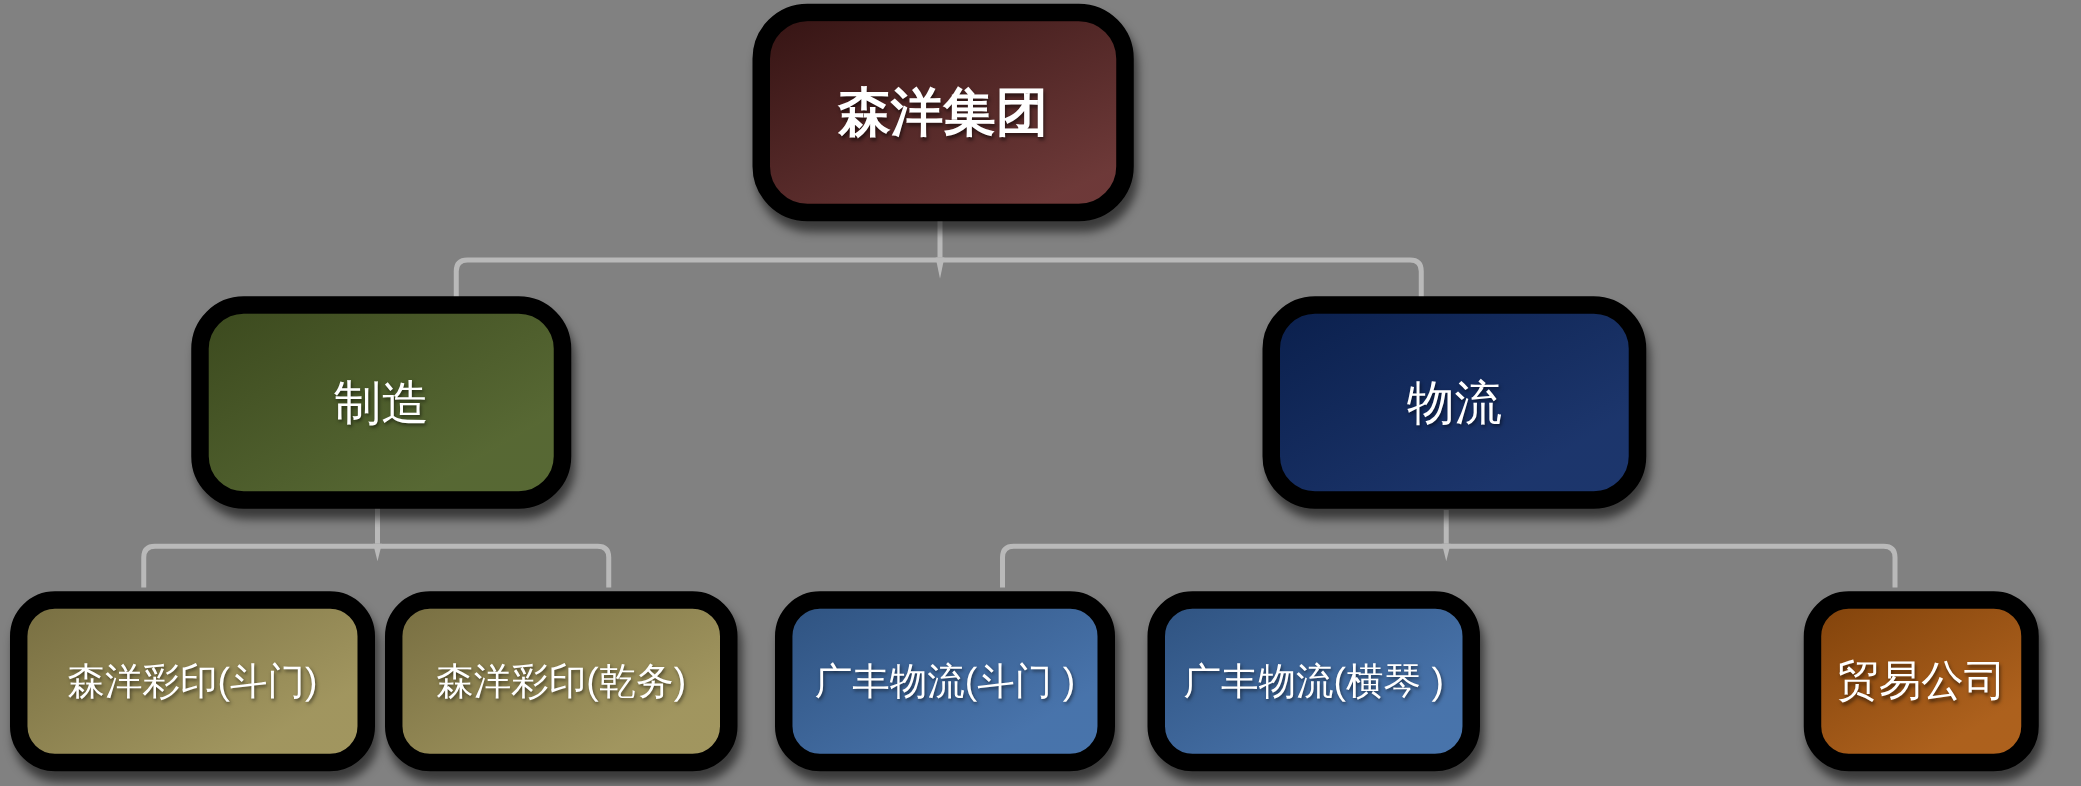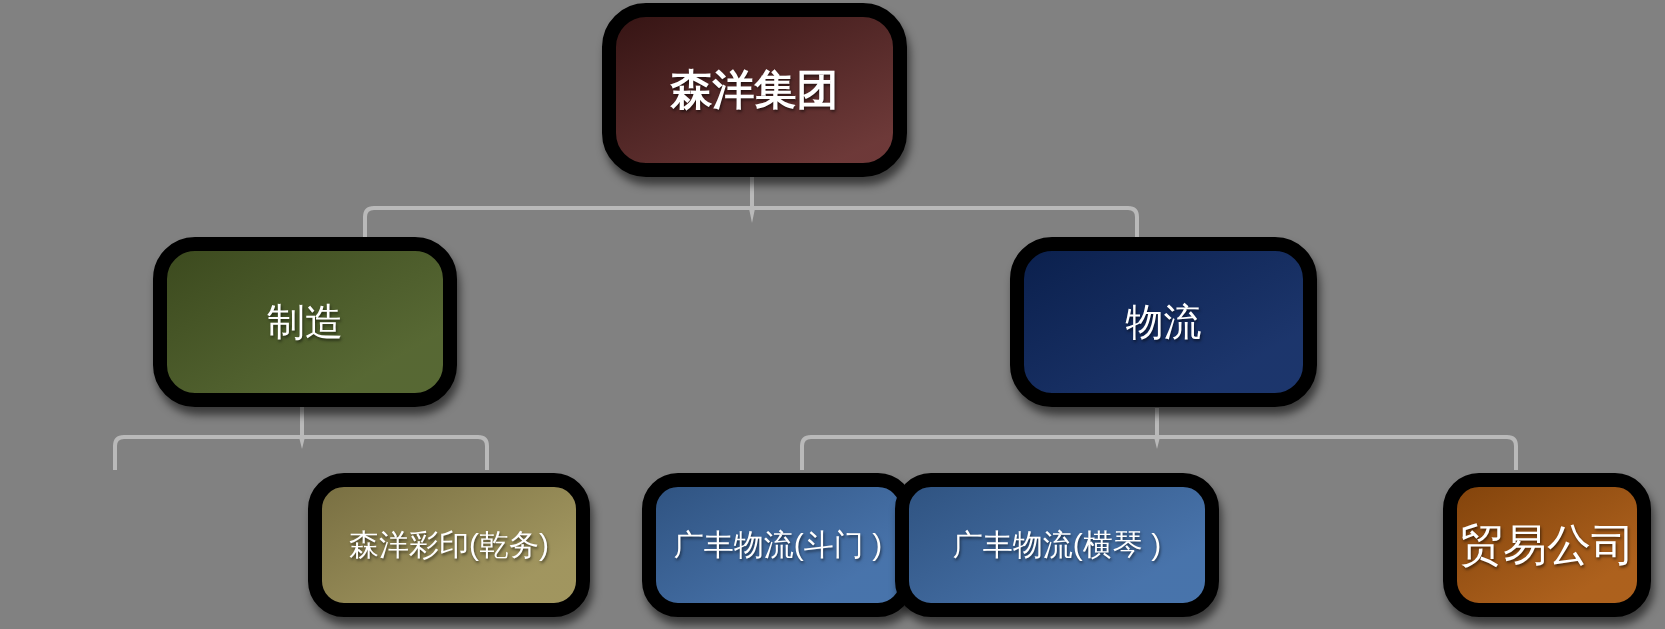--- a/index.html
+++ b/index.html
@@ -32,24 +32,24 @@
     left:602px;top:3px;width:305px;height:174px;
     border-radius:44px;
     font-size:42px;font-weight:bold;
     background-image:linear-gradient(155deg, rgba(0,0,0,0.42), rgba(255,255,255,0.10) 90%);
   }
   .n-mfg {left:153px; top:237px;width:304px;height:170px;border-radius:42px;font-size:38px;}
   .n-log {left:1010px;top:237px;width:307px;height:170px;border-radius:42px;font-size:38px;}
   .leaf  {top:473px;height:144px;border-radius:36px;font-size:30px;}
   .n-c1{left:8px;   width:292px;}
   .n-c2{left:308px; width:282px;}
-  .n-c3{left:620px; width:272px;margin-left:22px;}
-  .n-c4{left:895px; width:324px;}
+  .n-c3{left:620px; width:272px;}
+  .n-c4{left:918px; width:266px;}
   .n-c5{left:1178px;width:256px;font-size:34px;}
-  .n-c6{left:1443px;width:208px;font-size:44px;}
+  .n-c6{left:1443px;width:188px;font-size:34px;}
 </style>
 </head>
 <body>
 
 <div class="canvas" style="background-color: rgb(129, 129, 129);">
 
   <svg class="connectors" viewBox="0 0 1665 629" xmlns="http://www.w3.org/2000/svg">
     <g fill="none" stroke-width="4" stroke-linecap="butt" stroke="#b9b9b9">
 
       <path d="M752,168 L752,206"></path>
@@ -74,20 +74,23 @@
   </div>
 
   <div class="node n-log" style="background-color: rgb(14, 41, 99);">
     <span class="label">物流</span>
   </div>
 
   <div class="node n-mfg" style="background-color: rgb(77, 95, 39);">
     <span class="label">制造</span>
   </div>
 
+  <div class="node leaf n-c1" style="background-color: rgb(155, 143, 85);">
+    <span class="label">森洋彩印(斗门)</span>
+  </div>
 
   <div class="node leaf n-c2" style="background-color: rgb(155, 143, 85);">
     <span class="label">森洋彩印(乾务)</span>
   </div>
 
   <div class="node leaf n-c3" style="background-color: rgb(61, 107, 166);">
     <span class="label">广丰物流(斗门 )</span>
   </div>
 
   <div class="node leaf n-c4" style="background-color: rgb(61, 107, 166);">

